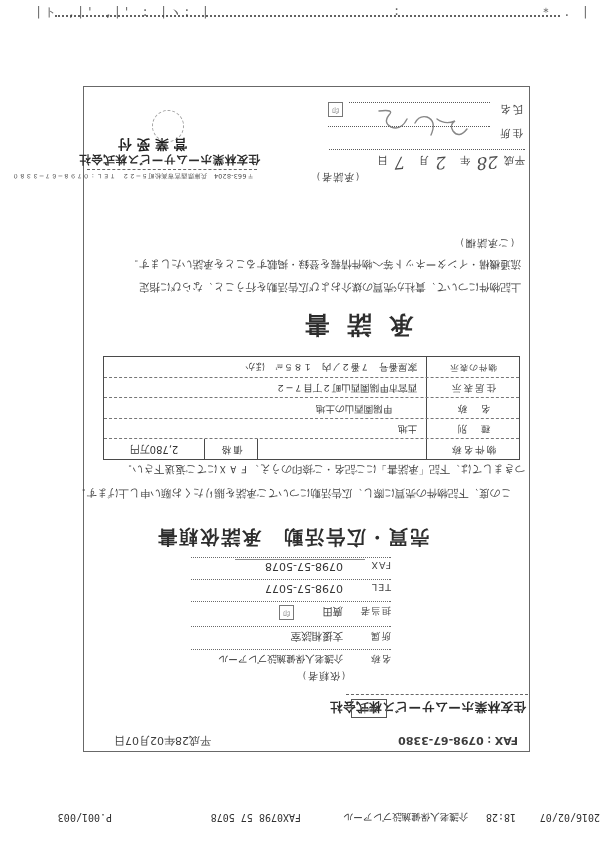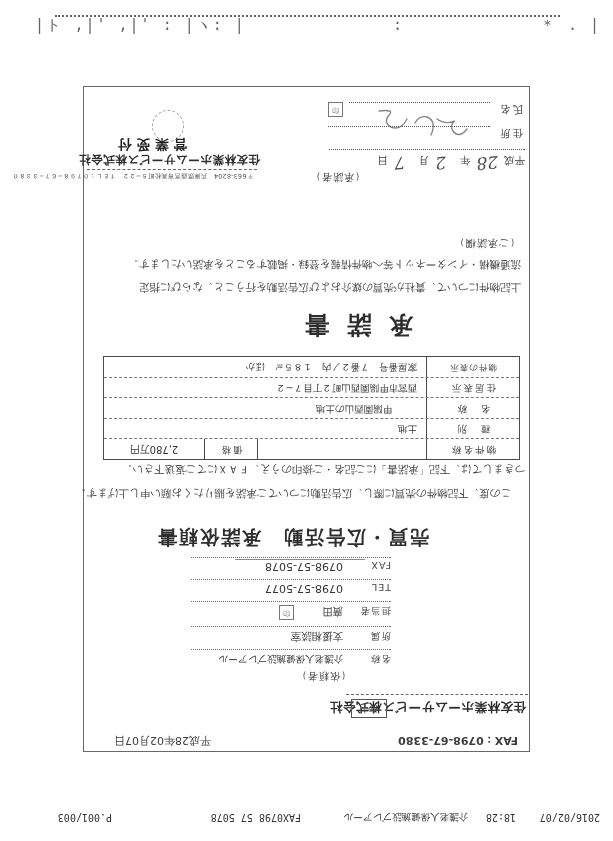--- a/index.html
+++ b/index.html
@@ -7,21 +7,21 @@
     width:613px;height:841px;
     background:#ffffff;
     font-family:"DejaVu Sans",sans-serif;
     color:#3a3a3a;
     overflow:hidden;
     position:relative;
   }
   .abs{position:absolute;}
   
   .artifacts{position:absolute;inset:0;z-index:3;pointer-events:none;}
-  .noise{font-family:"DejaVu Sans Mono",monospace;font-size:15px;color:#4a4a4a;letter-spacing:2px;opacity:.85;margin-top:12px;}
+  .noise{font-family:"DejaVu Sans Mono",monospace;font-size:12px;color:#4a4a4a;letter-spacing:2px;opacity:.85;}
   .scanline{border-top:2px dotted #3c3c3c;opacity:.8;height:0;}
   
   .doc{
     position:absolute;inset:0;
     transform:rotate(180deg);
     filter:blur(0.3px);
   }
   .faxhdr{font-family:"DejaVu Sans Mono",monospace;font-size:10px;color:#303030;white-space:nowrap;}
   .frame{border:1px solid #4d4d4d;opacity:.85;}
   .t11{font-size:11px;}

